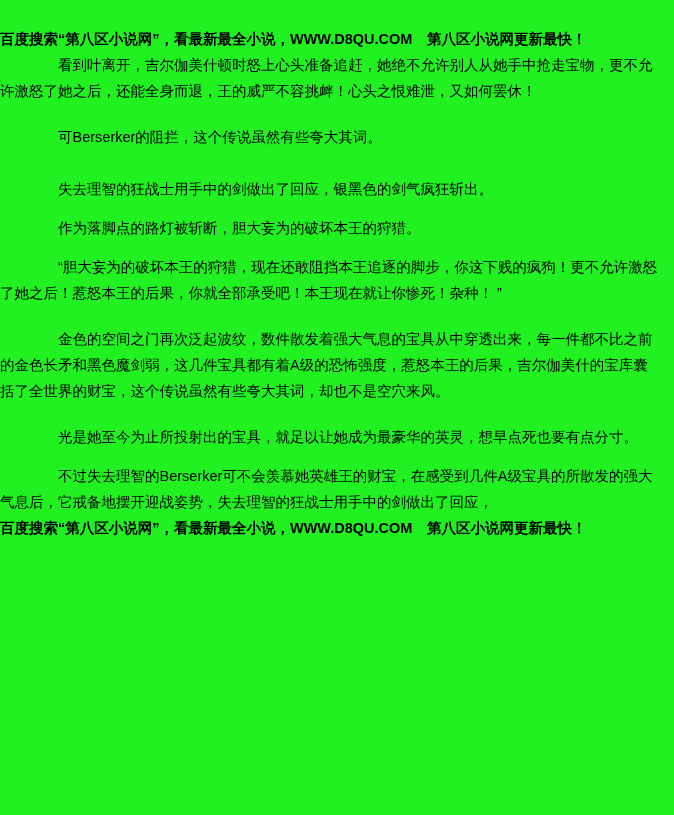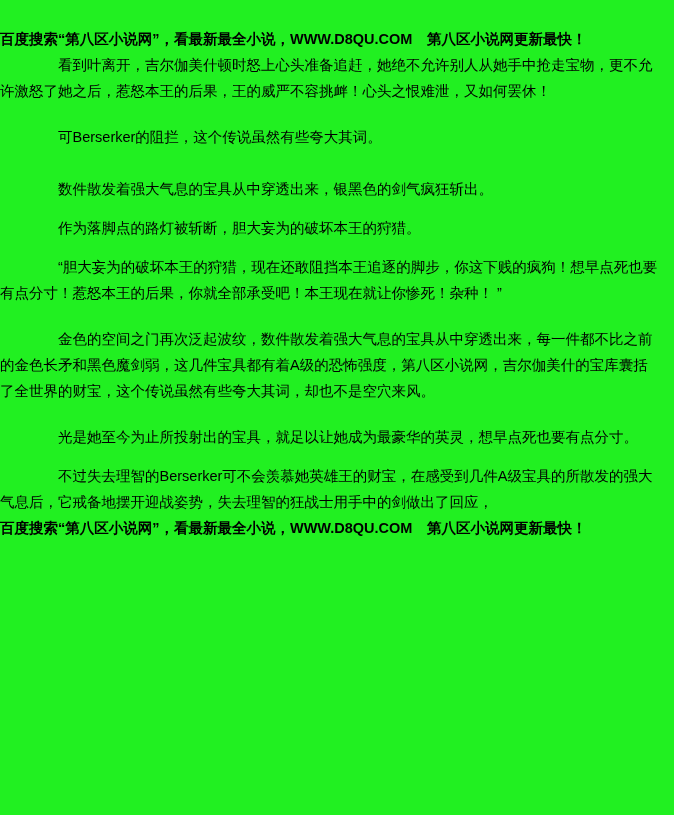--- a/index.html
+++ b/index.html
@@ -40,44 +40,44 @@
   .gap-sm { height: 13px; }
   .gap-md { height: 20px; }
 </style>
 </head>
 <body>
 
 <div class="page">
 
   <div class="promo">百度搜索“第八区小说网”，看最新最全小说，WWW.D8QU.COM　第八区小说网更新最快！</div>
 
-  <p class="para">看到叶离开，吉尔伽美什顿时怒上心头准备追赶，她绝不允许别人从她手中抢走宝物，更不允许激怒了她之后，惹怒本王的后果，王的威严不容挑衅！心头之恨难泄，又如何罢休！</p>
+  <p class="para">看到叶离开，吉尔伽美什顿时怒上心头准备追赶，她绝不允许别人从她手中抢走宝物，更不允许激怒了她之后，还能全身而退，王的威严不容挑衅！心头之恨难泄，又如何罢休！</p>
 
   <div class="gap-md"></div>
 
   <p class="para">可Berserker的阻拦，这个传说虽然有些夸大其词。</p>
 
   <div class="gap-sm"></div>
 
 
   <div class="gap-sm"></div>
 
-  <p class="para">数件散发着强大气息的宝具从中穿透出来，银黑色的剑气疯狂斩出。</p>
+  <p class="para">失去理智的狂战士用手中的剑做出了回应，银黑色的剑气疯狂斩出。</p>
 
   <div class="gap-sm"></div>
 
   <p class="para">作为落脚点的路灯被斩断，胆大妄为的破坏本王的狩猎。</p>
 
   <div class="gap-sm"></div>
 
-  <p class="para">“胆大妄为的破坏本王的狩猎，现在还敢阻挡本王追逐的脚步，你这下贱的疯狗！想早点死也要有点分寸！惹怒本王的后果，你就全部承受吧！本王现在就让你惨死！杂种！ ”</p>
+  <p class="para">“胆大妄为的破坏本王的狩猎，现在还敢阻挡本王追逐的脚步，你这下贱的疯狗！更不允许激怒了她之后！惹怒本王的后果，你就全部承受吧！本王现在就让你惨死！杂种！ ”</p>
 
   <div class="gap-md"></div>
 
-  <p class="para">金色的空间之门再次泛起波纹，数件散发着强大气息的宝具从中穿透出来，每一件都不比之前的金色长矛和黑色魔剑弱，这几件宝具都有着A级的恐怖强度，第八区小说网，吉尔伽美什的宝库囊括了全世界的财宝，这个传说虽然有些夸大其词，却也不是空穴来风。</p>
+  <p class="para">金色的空间之门再次泛起波纹，数件散发着强大气息的宝具从中穿透出来，每一件都不比之前的金色长矛和黑色魔剑弱，这几件宝具都有着A级的恐怖强度，惹怒本王的后果，吉尔伽美什的宝库囊括了全世界的财宝，这个传说虽然有些夸大其词，却也不是空穴来风。</p>
 
   <div class="gap-md"></div>
 
   <p class="para">光是她至今为止所投射出的宝具，就足以让她成为最豪华的英灵，想早点死也要有点分寸。</p>
 
   <div class="gap-sm"></div>
 
   <p class="para">不过失去理智的Berserker可不会羡慕她英雄王的财宝，在感受到几件A级宝具的所散发的强大气息后，它戒备地摆开迎战姿势，失去理智的狂战士用手中的剑做出了回应，</p>
 
   <div class="promo">百度搜索“第八区小说网”，看最新最全小说，WWW.D8QU.COM　第八区小说网更新最快！</div>

